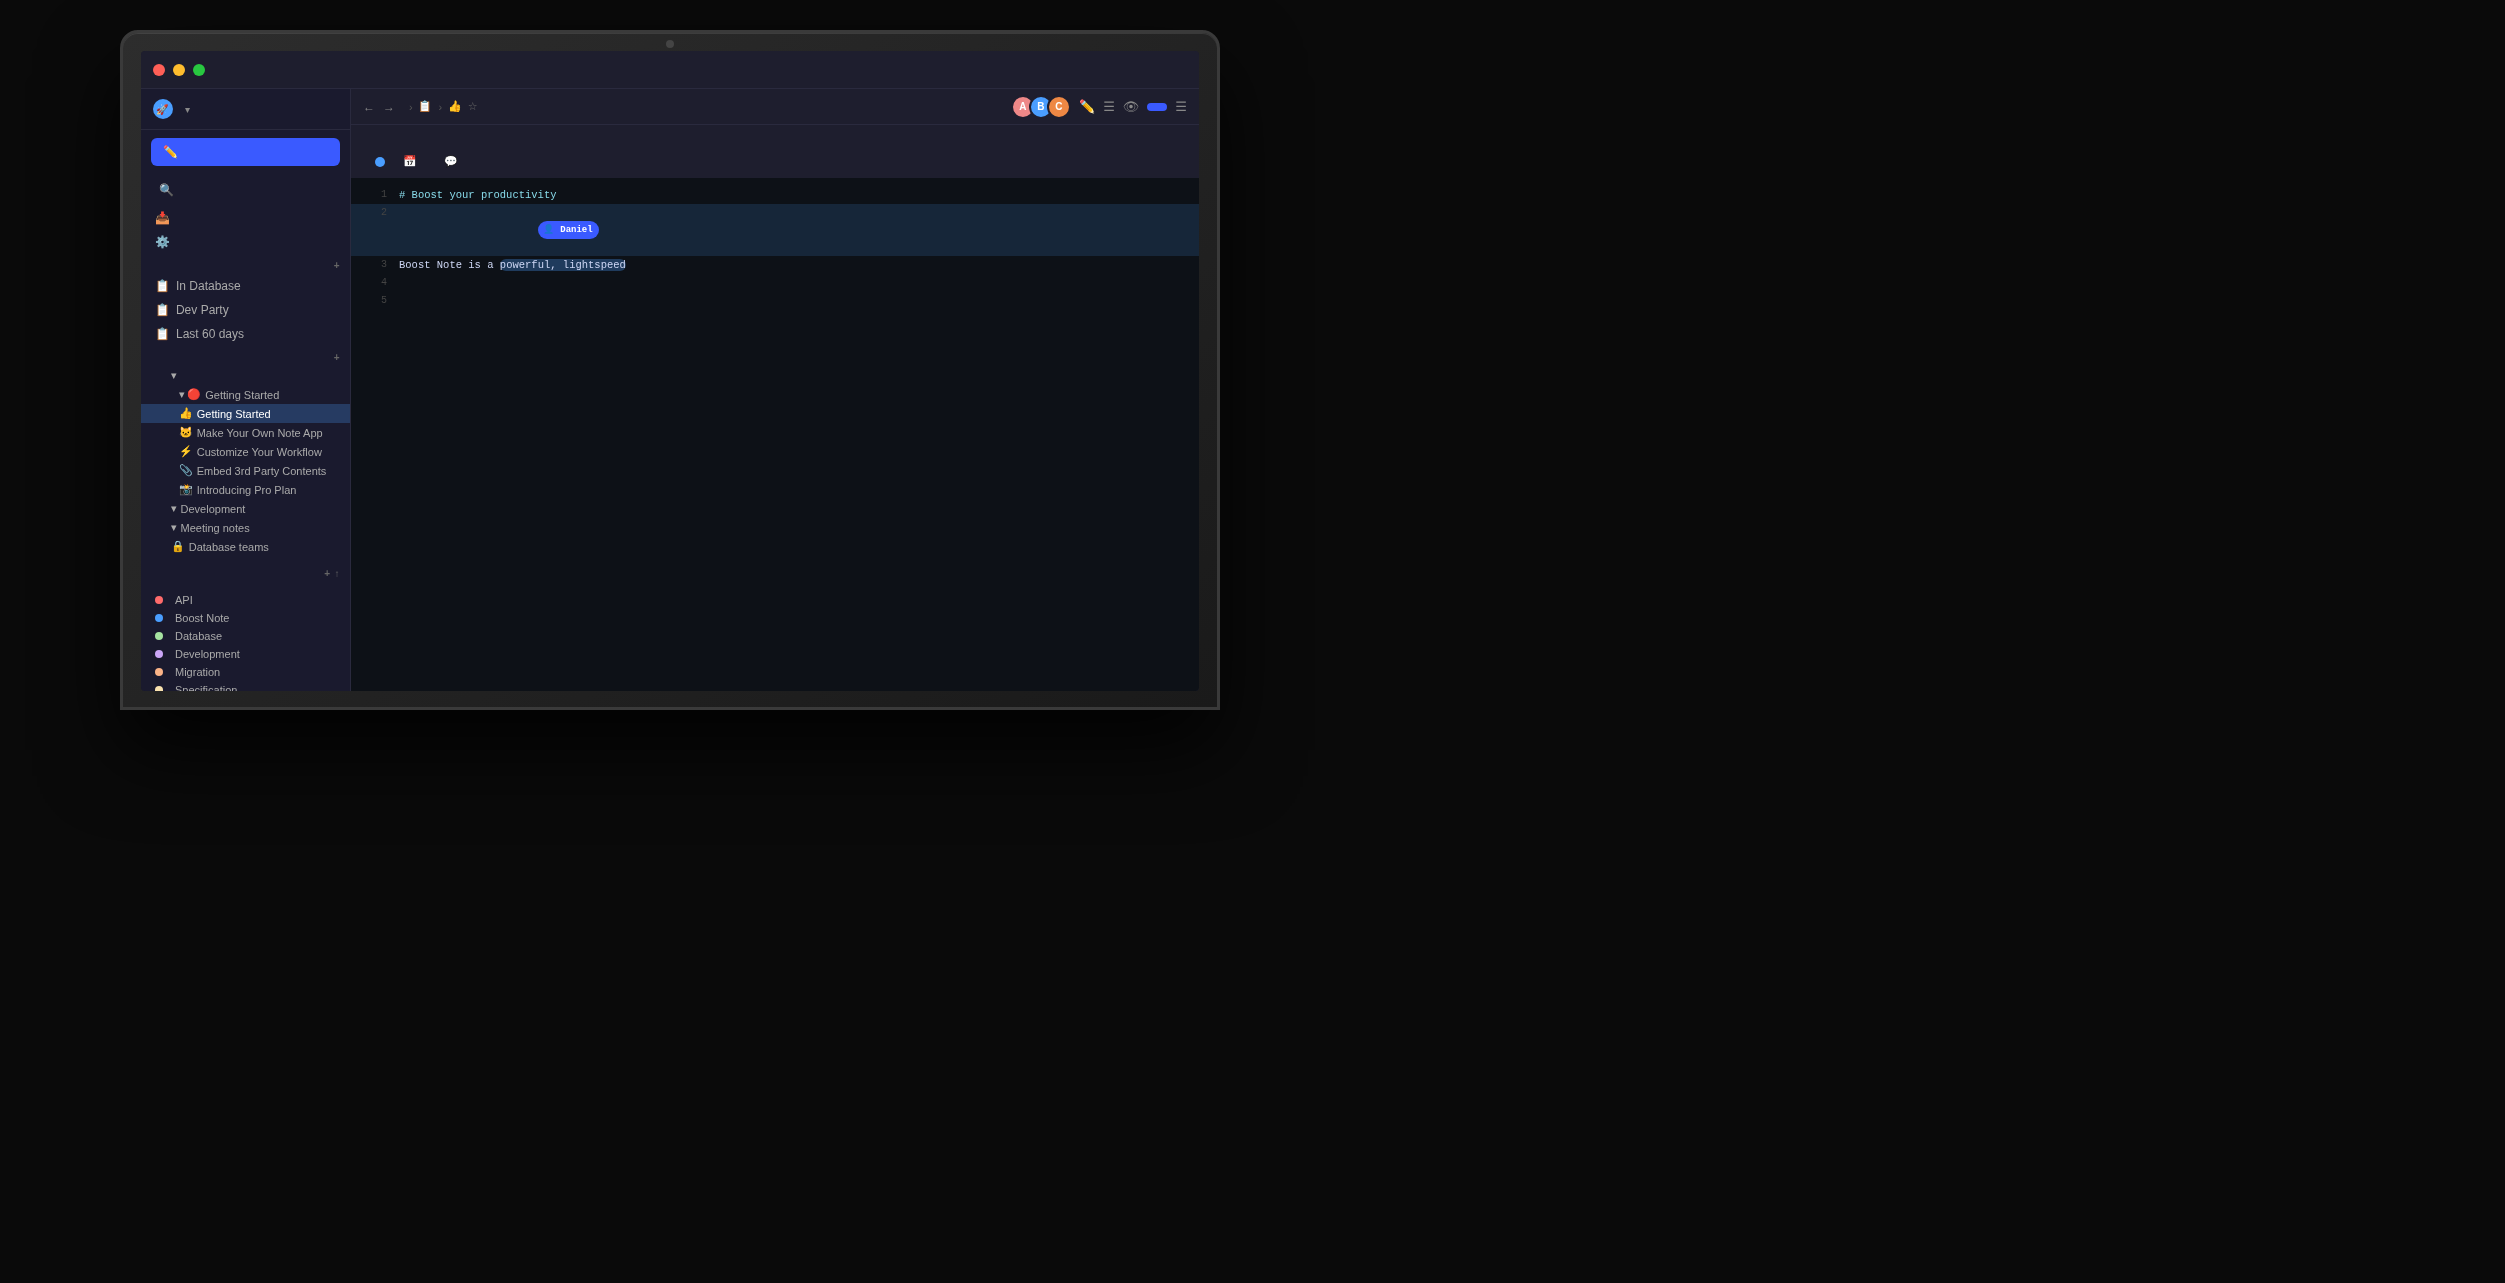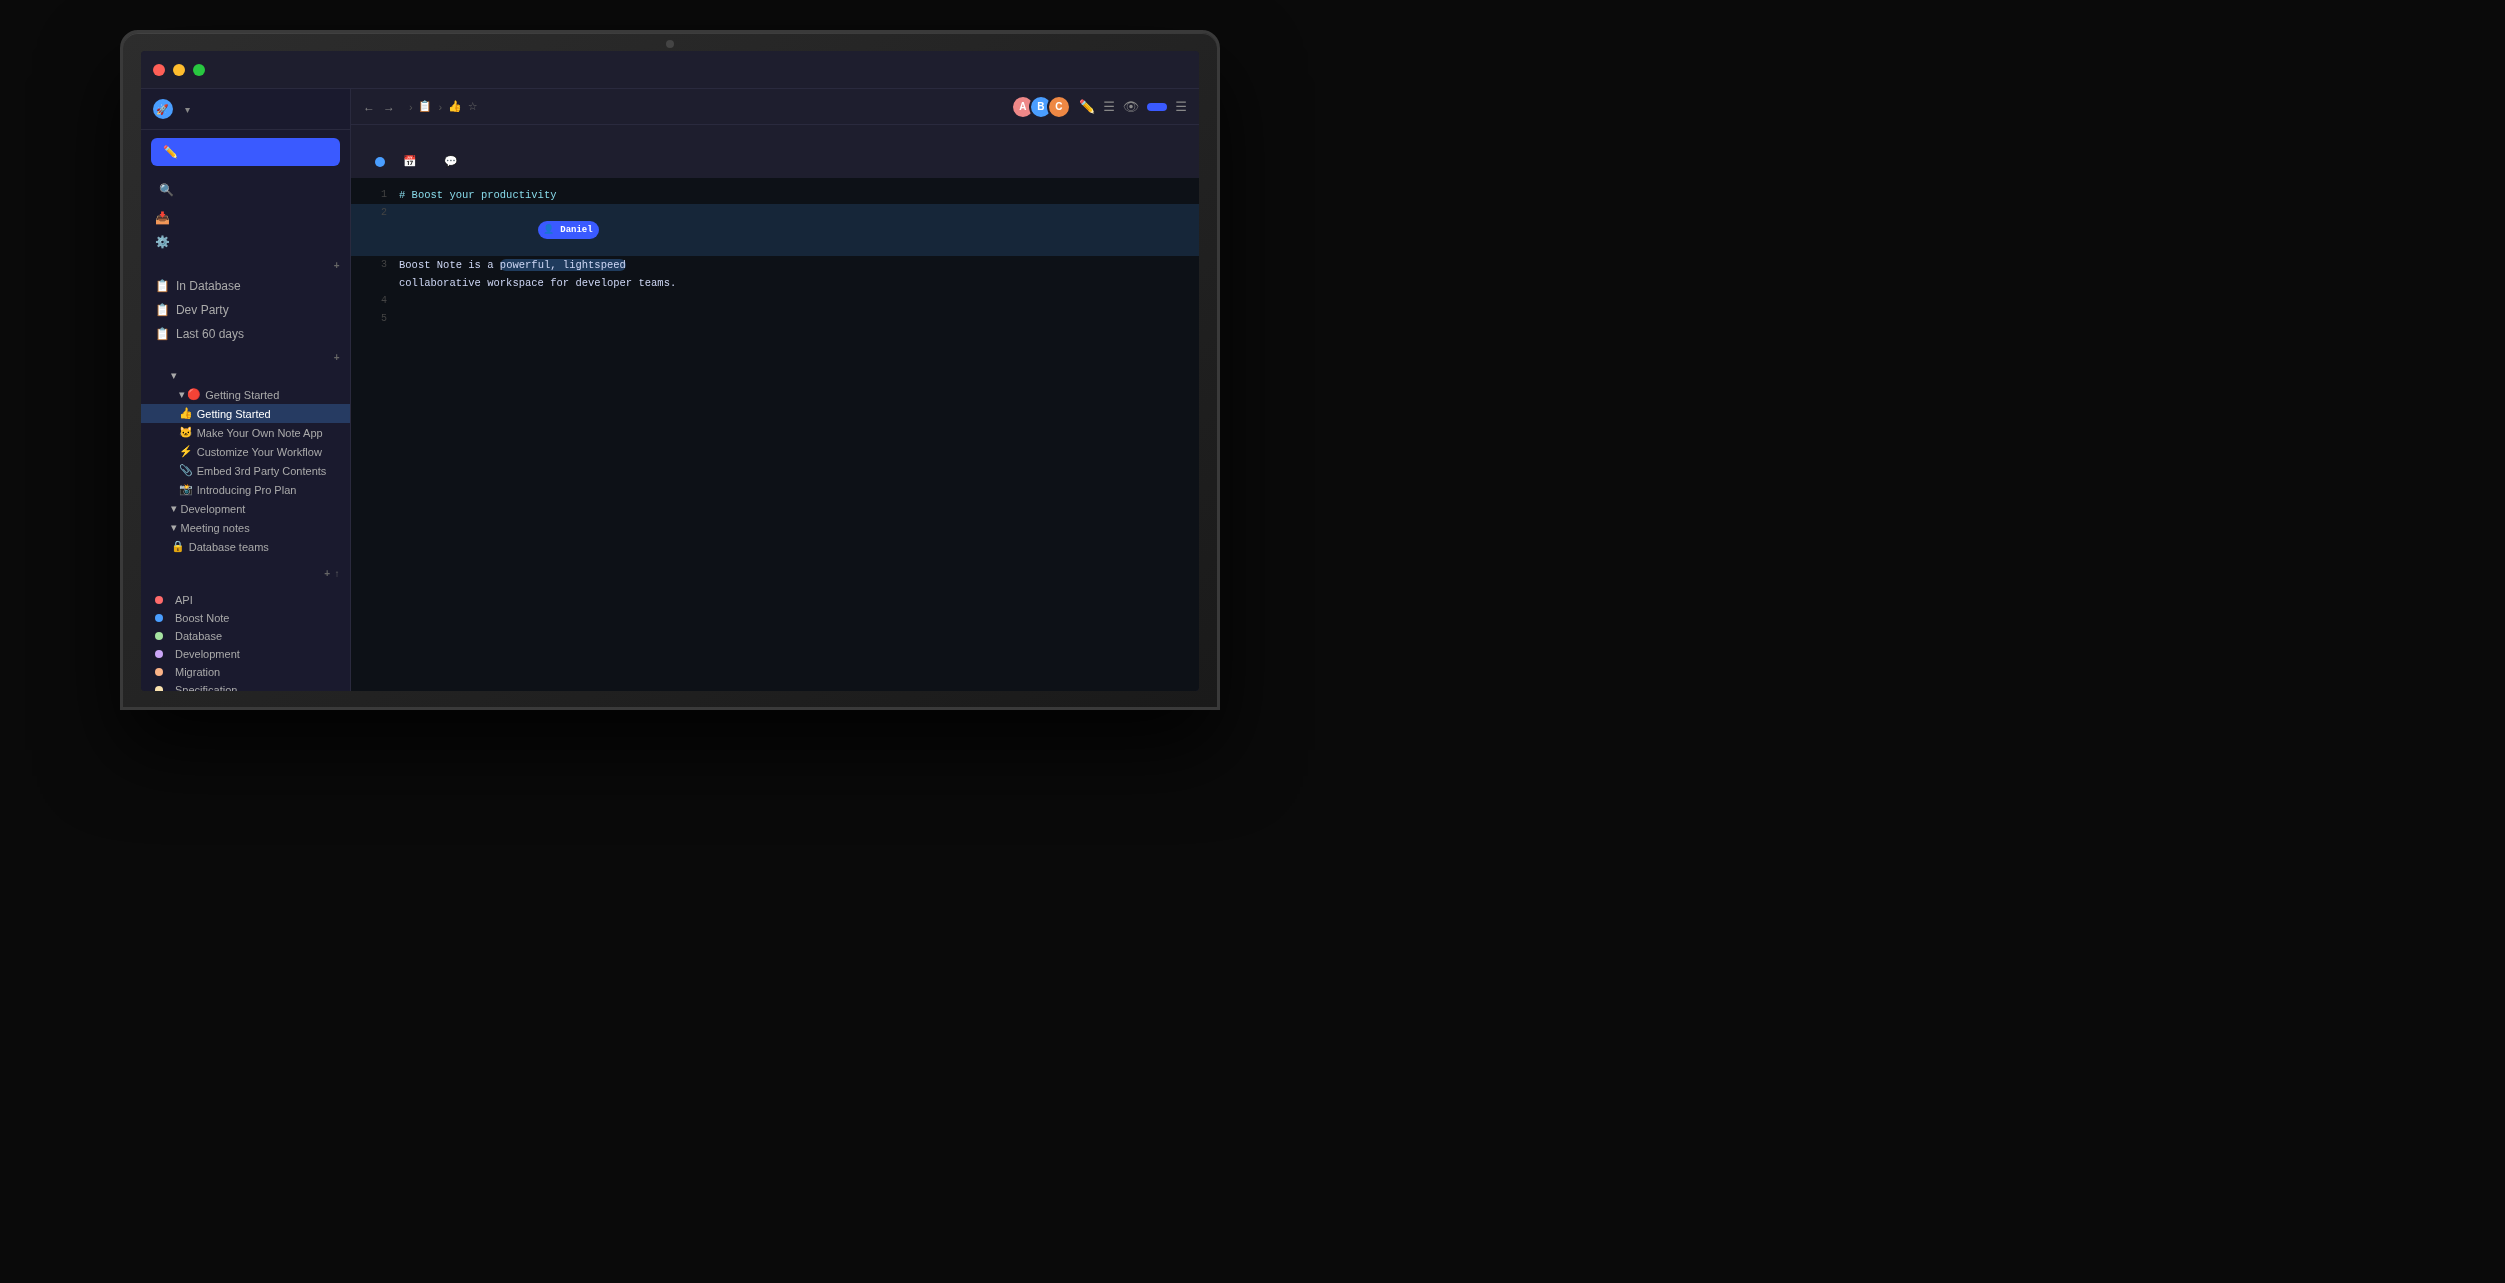--- a/index.html
+++ b/index.html
@@ -597,24 +597,20 @@
                     <span class="line-num">2</span>
                     <span class="line-content">
                       <span class="inline-tag">👤 Daniel</span>
                     </span>
                   </div>
                   <div class="code-line">
                     <span class="line-num">3</span>
                     <span class="line-content">Boost Note is a <span class="selection-highlight">powerful, lightspeed</span></span>
                   </div>
                   <div class="code-line">
-                    <span class="line-num"></span>
-                    <span class="line-content" style="padding-left:0;">collaborative workspace for developer teams.</span>
-                  </div>
-                  <div class="code-line">
                     <span class="line-num">4</span>
                     <span class="line-content"></span>
                   </div>
                   <div class="code-line">
                     <span class="line-num">5</span>
                     <span class="line-content comment"></span>
                     </div>
                   </div>
                 </div>
               </div>

